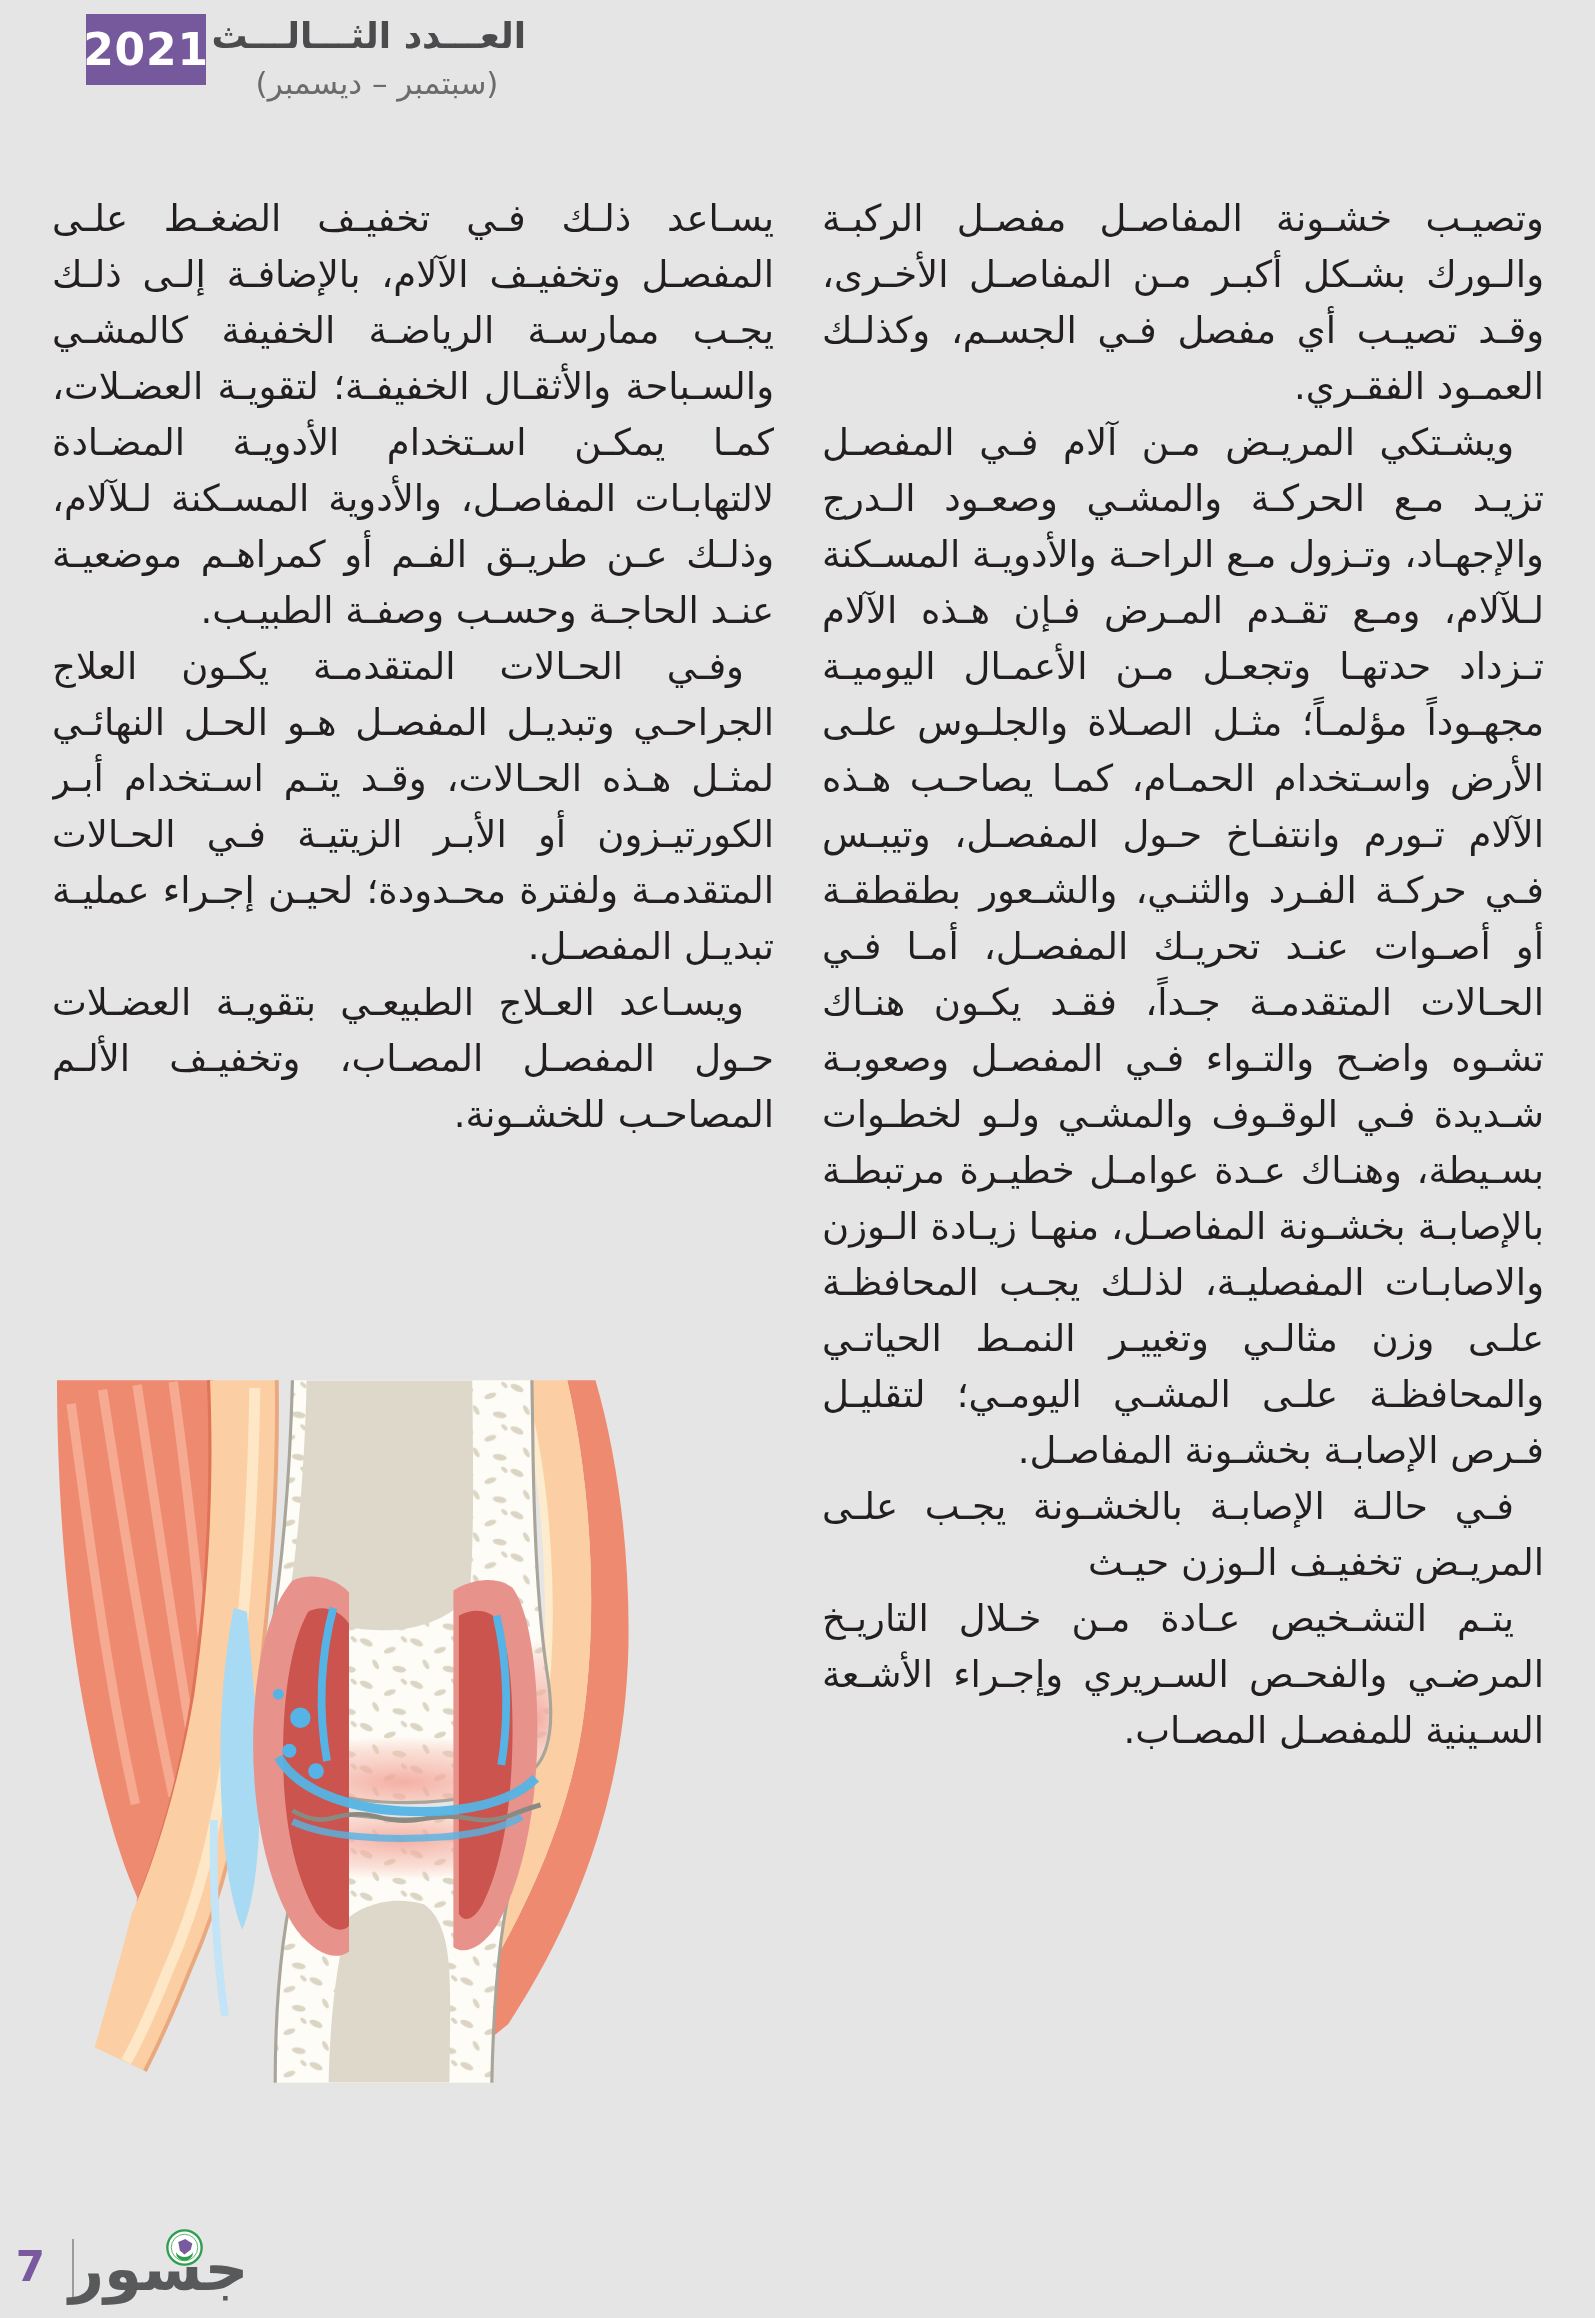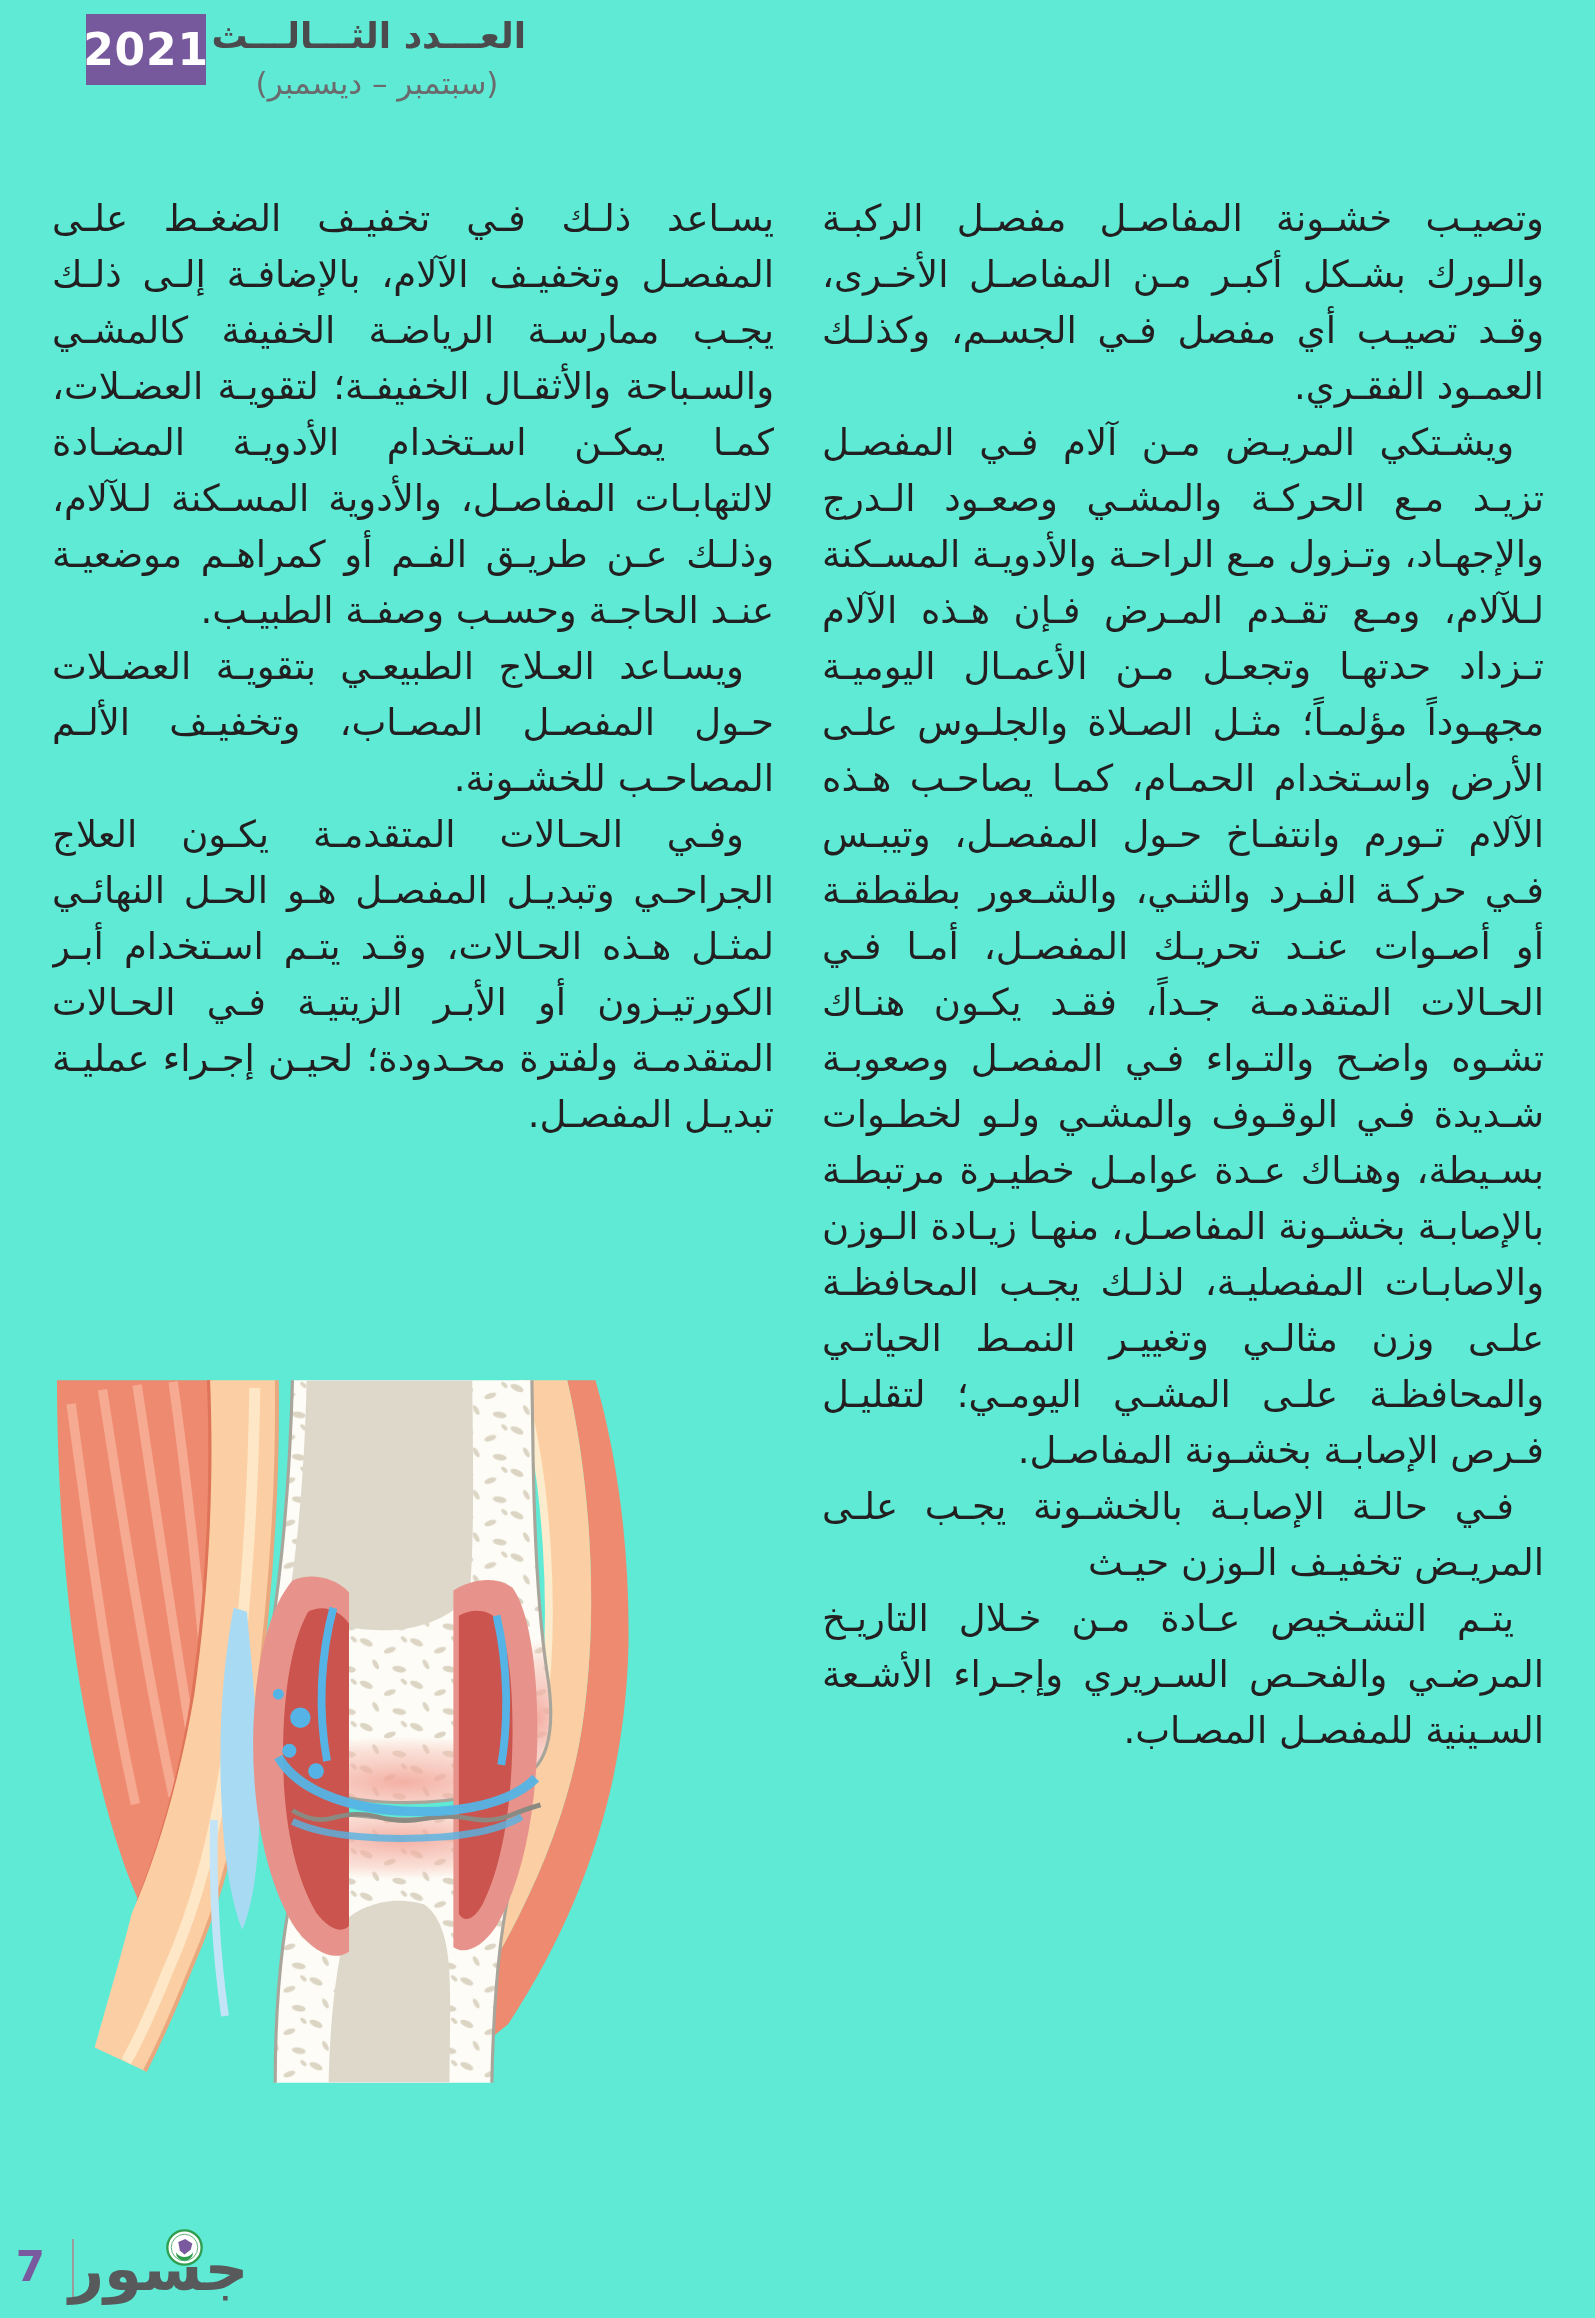--- a/index.html
+++ b/index.html
@@ -1,19 +1,19 @@
 <!DOCTYPE html>
 <html lang="ar" dir="rtl" style="font-size:12.6px"><head>
 <meta charset="utf-8">
 <style>
   html,body{margin:0;padding:0;background:#ffffff;}
   .page{
     position:relative;
     width:1595px;height:2319px;
-    background:#5eead4;
+    background:#e5e5e5;
     font-family:"DejaVu Sans", sans-serif;
     direction:rtl;
     overflow:hidden;
   }
   
   .year-badge{
     position:absolute;left:86px;top:14px;width:120px;height:71px;
     background:#76589c;color:#ffffff;
     display:flex;align-items:center;justify-content:center;
     font-size:44px;font-weight:bold;letter-spacing:0.8px;
@@ -80,22 +80,22 @@
 
   <div class="col col-right">
     <p>وتصيـب خشـونة المفاصـل مفصـل الركبـة والـورك بشـكل أكبـر مـن المفاصـل الأخـرى، وقـد تصيـب أي مفصل فـي الجسـم، وكذلـك العمـود الفقـري.</p>
     <p class="indent">ويشـتكي المريـض مـن آلام فـي المفصـل تزيـد مـع الحركـة والمشـي وصعـود الـدرج والإجهـاد، وتـزول مـع الراحـة والأدويـة المسـكنة لـلآلام، ومـع تقـدم المـرض فـإن هـذه الآلام تـزداد حدتهـا وتجعـل مـن الأعمـال اليوميـة مجهـوداً مؤلمـاً؛ مثـل الصـلاة والجلـوس علـى الأرض واسـتخدام الحمـام، كمـا يصاحـب هـذه الآلام تـورم وانتفـاخ حـول المفصـل، وتيبـس فـي حركـة الفـرد والثنـي، والشـعور بطقطقـة أو أصـوات عنـد تحريـك المفصـل، أمـا فـي الحـالات المتقدمـة جـداً، فقـد يكـون هنـاك تشـوه واضـح والتـواء فـي المفصـل وصعوبـة شـديدة فـي الوقـوف والمشـي ولـو لخطـوات بسـيطة، وهنـاك عـدة عوامـل خطيـرة مرتبطـة بالإصابـة بخشـونة المفاصـل، منهـا زيـادة الـوزن والاصابـات المفصليـة، لذلـك يجـب المحافظـة علـى وزن مثالـي وتغييـر النمـط الحياتـي والمحافظـة علـى المشـي اليومـي؛ لتقليـل فـرص الإصابـة بخشـونة المفاصـل.</p>
     <p class="indent">فـي حالـة الإصابـة بالخشـونة يجـب علـى المريـض تخفيـف الـوزن حيـث</p>
     <p class="indent">يتـم التشـخيص عـادة مـن خـلال التاريـخ المرضـي والفحـص السـريري وإجـراء الأشـعة السـينية للمفصـل المصـاب.</p>
   </div>
 
   <div class="col col-left">
     <p>يسـاعد ذلـك فـي تخفيـف الضغـط علـى المفصـل وتخفيـف الآلام، بالإضافـة إلـى ذلـك يجـب ممارسـة الرياضـة الخفيفة كالمشـي والسـباحة والأثقـال الخفيفـة؛ لتقويـة العضـلات، كمـا يمكـن اسـتخدام الأدويـة المضـادة لالتهابـات المفاصـل، والأدوية المسـكنة لـلآلام، وذلـك عـن طريـق الفـم أو كمراهـم موضعيـة عنـد الحاجـة وحسـب وصفـة الطبيـب.</p>
+    <p class="indent">وفـي الحـالات المتقدمـة يكـون العلاج الجراحـي وتبديـل المفصـل هـو الحـل النهائـي لمثـل هـذه الحـالات، وقـد يتـم اسـتخدام أبـر الكورتيـزون أو الأبـر الزيتيـة فـي الحـالات المتقدمـة ولفترة محـدودة؛ لحيـن إجـراء عمليـة تبديـل المفصـل.</p>
     <p class="indent">ويسـاعد العـلاج الطبيعـي بتقويـة العضـلات حـول المفصـل المصـاب، وتخفيـف الألـم المصاحـب للخشـونة.</p>
-    <p class="indent">وفـي الحـالات المتقدمـة يكـون العلاج الجراحـي وتبديـل المفصـل هـو الحـل النهائـي لمثـل هـذه الحـالات، وقـد يتـم اسـتخدام أبـر الكورتيـزون أو الأبـر الزيتيـة فـي الحـالات المتقدمـة ولفترة محـدودة؛ لحيـن إجـراء عمليـة تبديـل المفصـل.</p>
   </div>
 
   <div class="knee-illustration">
     <svg viewBox="0 0 730 895" width="573" height="703" xmlns="http://www.w3.org/2000/svg">
       <defs>
         <pattern id="speckles" width="64" height="54" patternUnits="userSpaceOnUse">
           <ellipse cx="10" cy="10" rx="9" ry="4" fill="#d8d1bf" transform="rotate(25 10 10)"></ellipse>
           <ellipse cx="40" cy="20" rx="8" ry="3.5" fill="#d8d1bf" transform="rotate(-20 40 20)"></ellipse>
           <ellipse cx="22" cy="38" rx="7" ry="3" fill="#d8d1bf" transform="rotate(60 22 38)"></ellipse>
           <ellipse cx="52" cy="44" rx="9" ry="4" fill="#d8d1bf" transform="rotate(10 52 44)"></ellipse>

